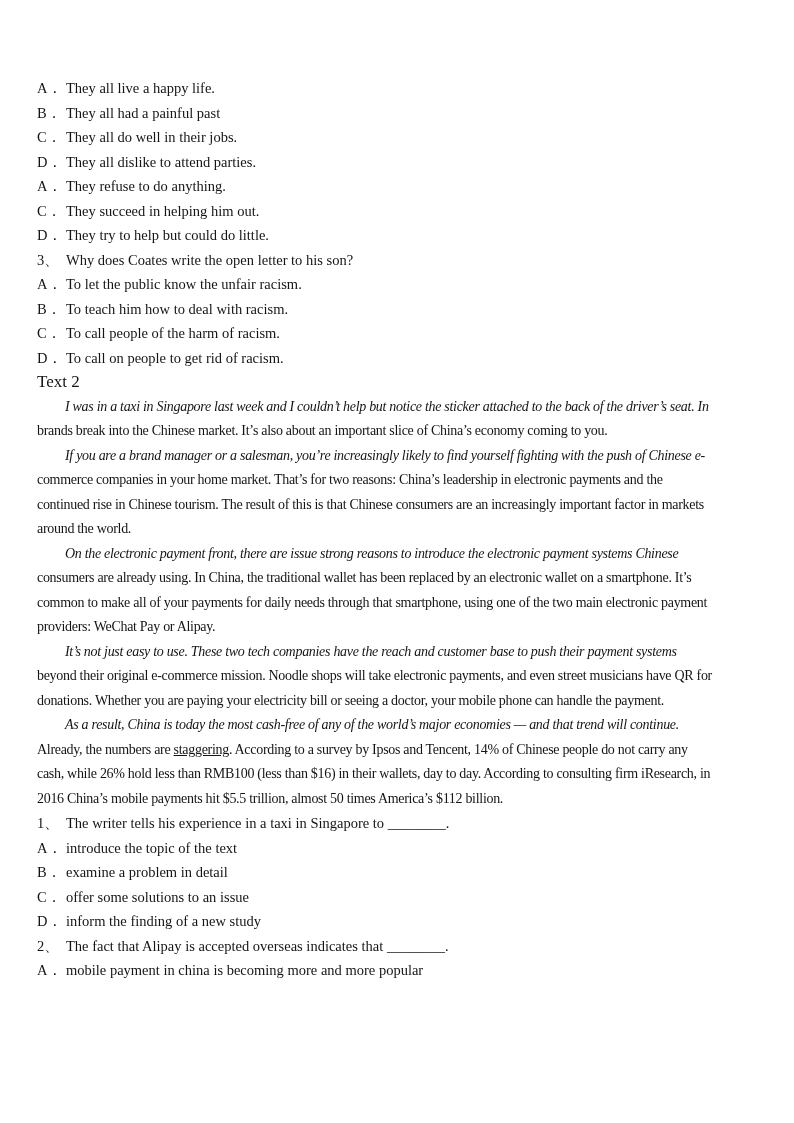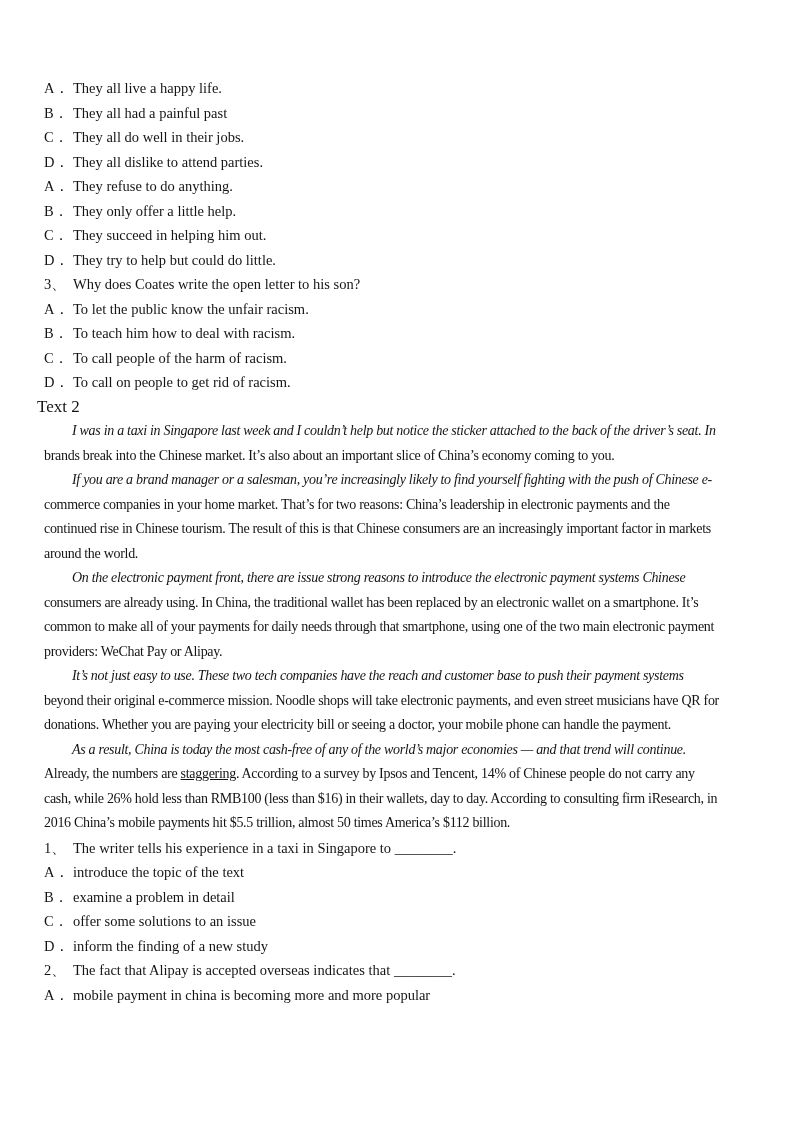--- a/index.html
+++ b/index.html
@@ -11,21 +11,20 @@
     font-family: "Liberation Serif", serif;
     overflow: hidden;
   }
   .content {
     padding: 76px 37px 0 37px;
   }
   .line {
     height: 24.5px;
     line-height: 24.5px;
     white-space: nowrap;
-    margin-left: 7px;
   }
   .qa-line { font-size: 14.5px; }
   .q-label {
     display: inline-block;
     width: 29px;
   }
   .p-line {
     font-size: 14px;
     letter-spacing: -0.3px;
   }
@@ -42,21 +41,20 @@
 </head>
 <body>
 
 <div class="content">
   <div id="qa-block-1">
       <div class="line qa-line"><span class="q-label">A．</span><span>They all live a happy life.</span></div>
       <div class="line qa-line"><span class="q-label">B．</span><span>They all had a painful past</span></div>
       <div class="line qa-line"><span class="q-label">C．</span><span>They all do well in their jobs.</span></div>
       <div class="line qa-line"><span class="q-label">D．</span><span>They all dislike to attend parties.</span></div>
       <div class="line qa-line"><span class="q-label">A．</span><span>They refuse to do anything.</span></div>
-      <div class="line qa-line"><span class="q-label">B．</span><span>They only offer a little help.</span></div>
       <div class="line qa-line"><span class="q-label">C．</span><span>They succeed in helping him out.</span></div>
       <div class="line qa-line"><span class="q-label">D．</span><span>They try to help but could do little.</span></div>
       <div class="line qa-line"><span class="q-label">3、</span><span>Why does Coates write the open letter to his son?</span></div>
       <div class="line qa-line"><span class="q-label">A．</span><span>To let the public know the unfair racism.</span></div>
       <div class="line qa-line"><span class="q-label">B．</span><span>To teach him how to deal with racism.</span></div>
       <div class="line qa-line"><span class="q-label">C．</span><span>To call people of the harm of racism.</span></div>
       <div class="line qa-line"><span class="q-label">D．</span><span>To call on people to get rid of racism.</span></div>
     </div>
   <div class="heading">Text 2</div>
   <div id="passage">

